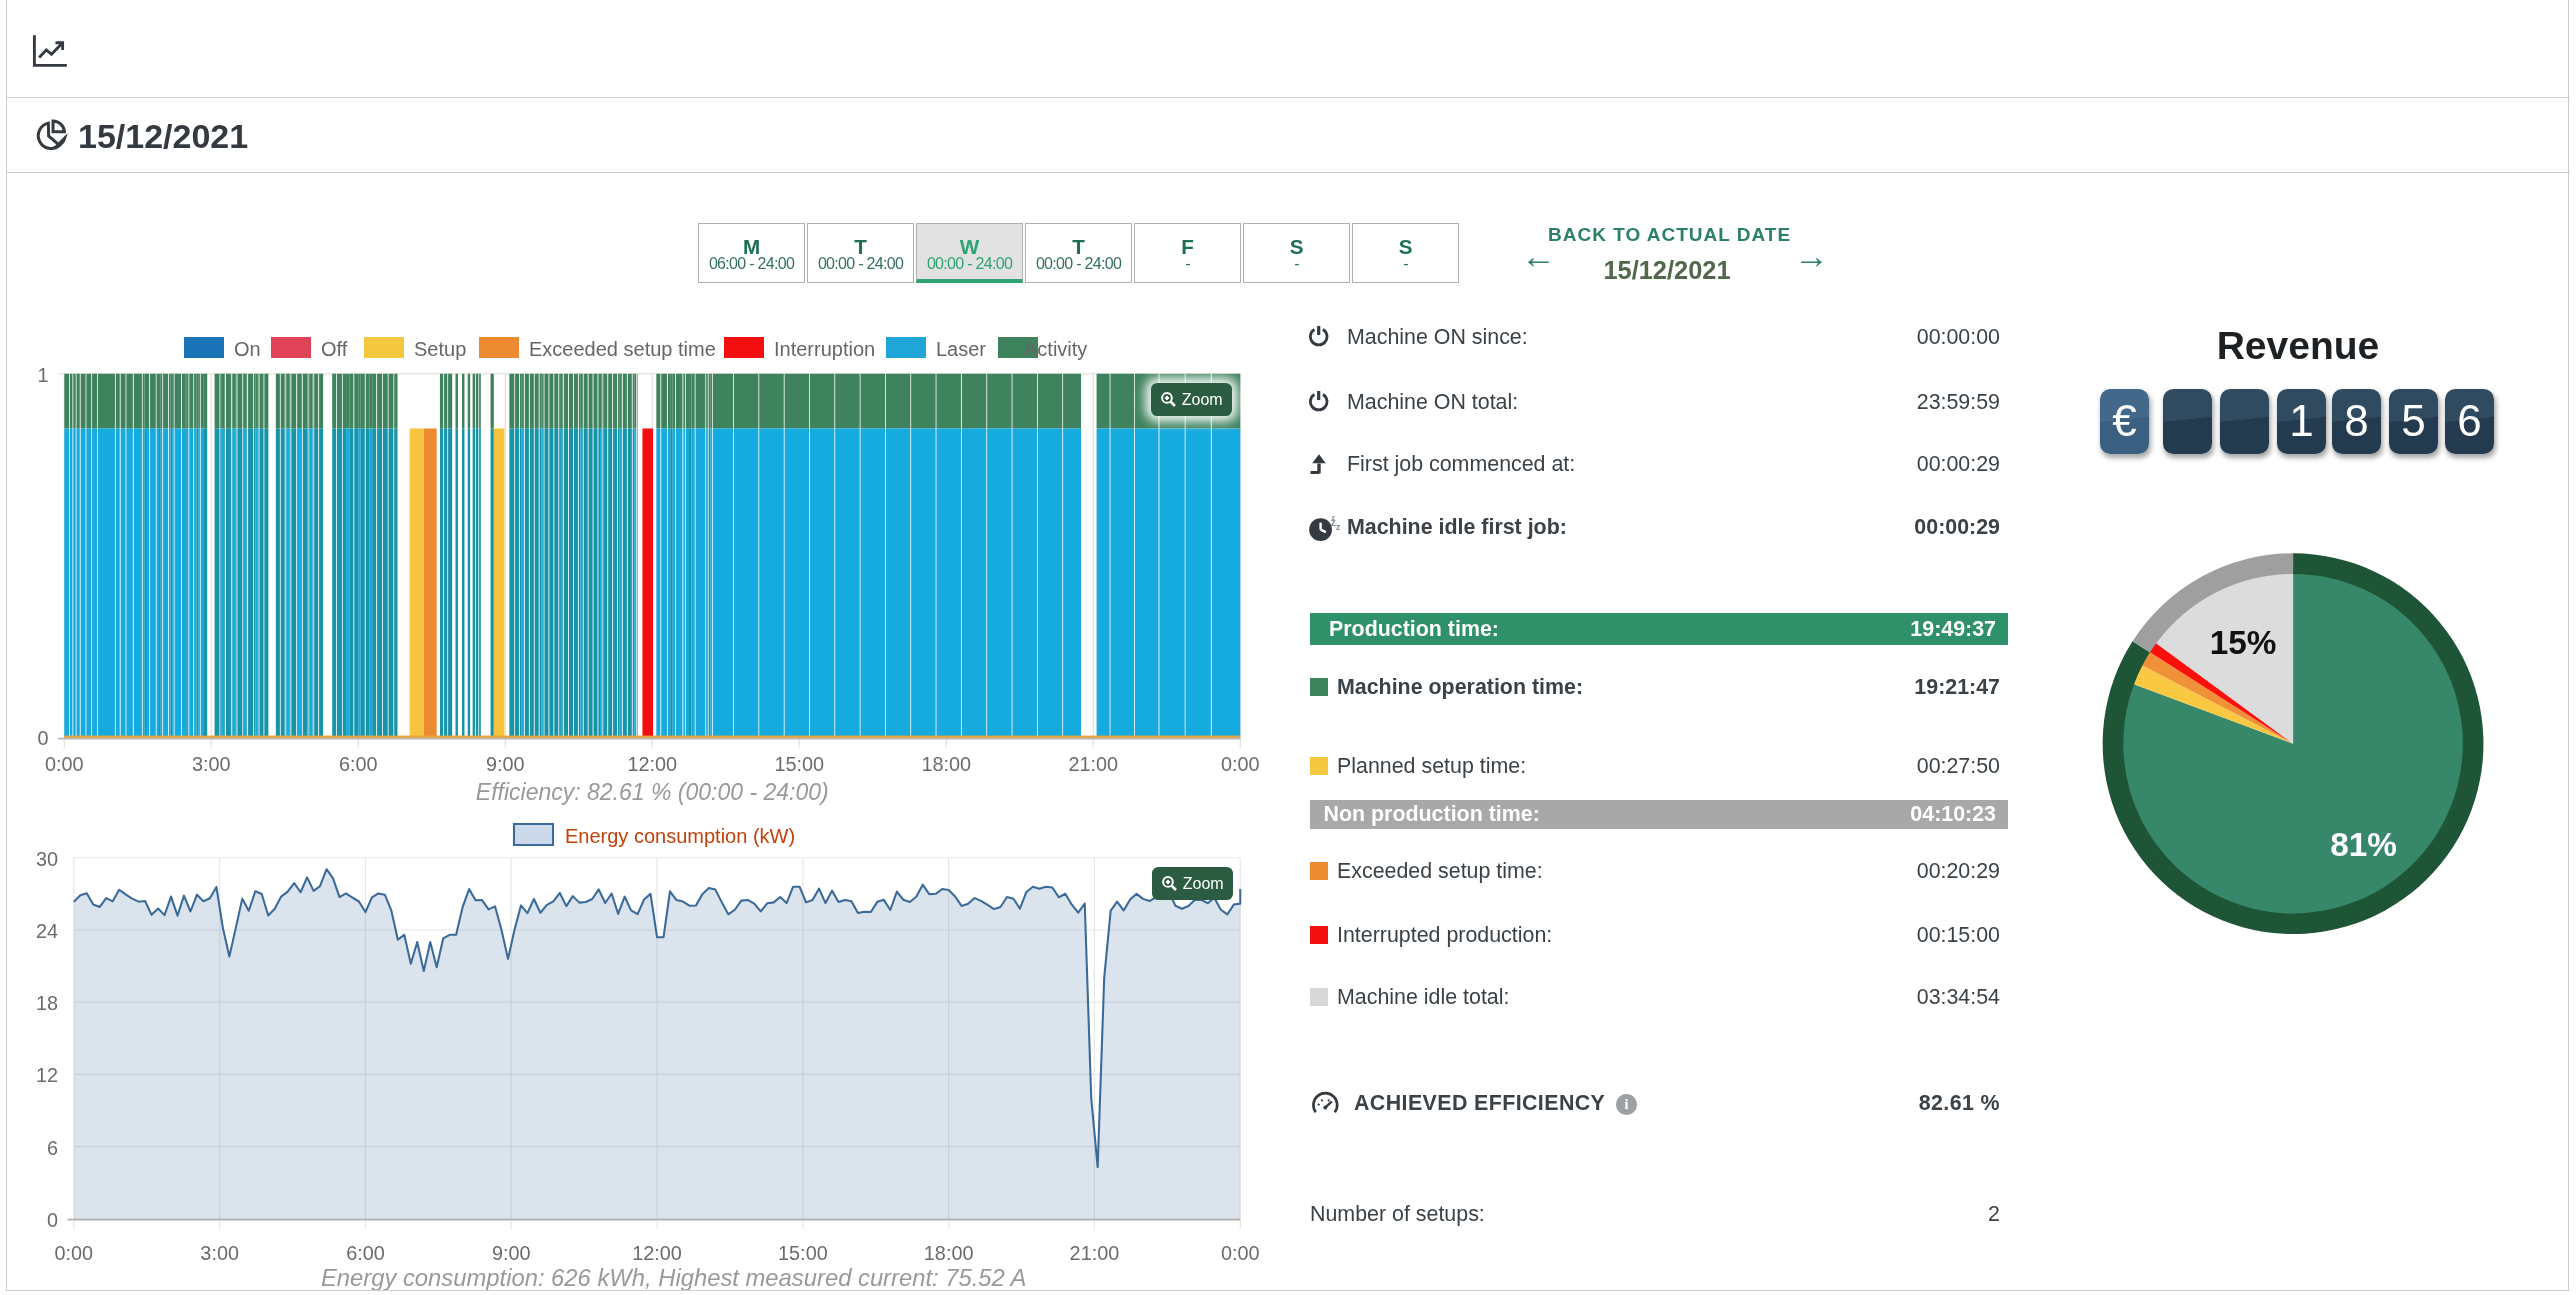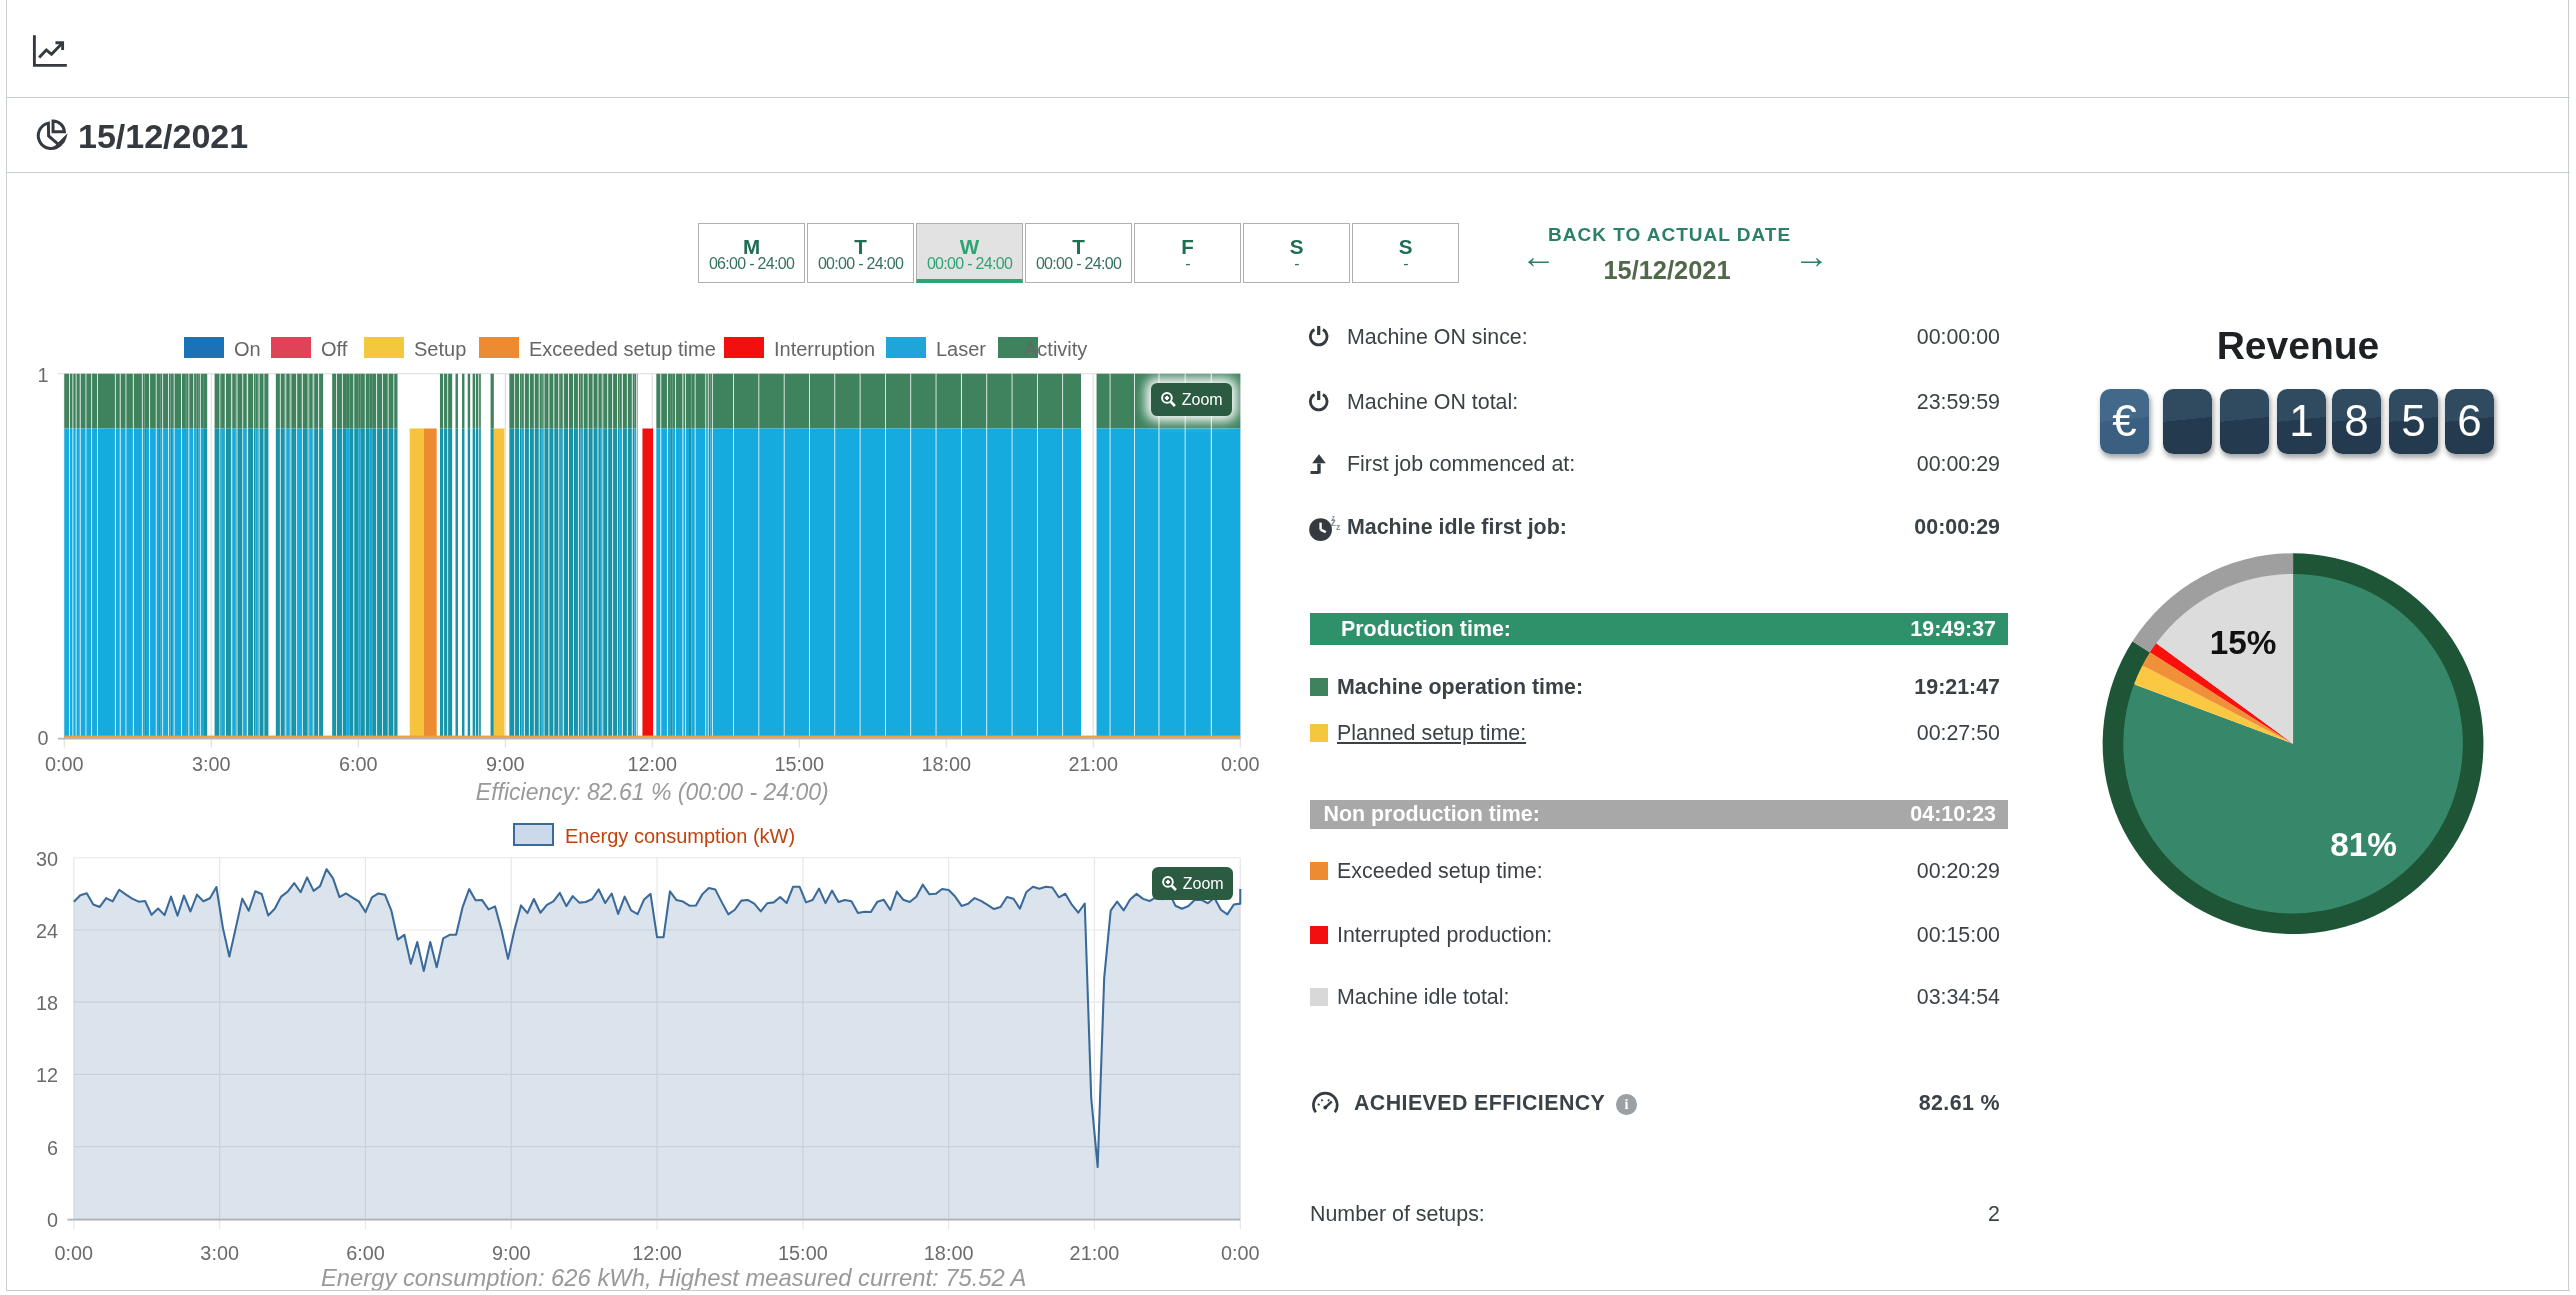--- a/index.html
+++ b/index.html
@@ -545,23 +545,23 @@
   <div class="srow" style="left:1347px; top:452px; width:661px; ">First job commenced at:<span class="val" style="">00:00:29</span></div>
   <div class="abs" style="left:1308px; top:514px;"><svg width="35" height="28" viewBox="0 0 32 25">
  <circle cx="11.5" cy="14" r="10.4" fill="#343a40"></circle>
  <line x1="11.5" y1="14" x2="11.5" y2="7.6" stroke="#fff" stroke-width="2.2"></line>
  <line x1="11.5" y1="14" x2="16.3" y2="16.3" stroke="#fff" stroke-width="2.2"></line>
  <text x="20.5" y="10.5" font-size="10" fill="#8d9297" font-weight="bold" font-family="Liberation Sans">z</text>
  <text x="25.5" y="14" font-size="8" fill="#8d9297" font-weight="bold" font-family="Liberation Sans">z</text>
  <text x="21.5" y="4.8" font-size="6.5" fill="#8d9297" font-weight="bold" font-family="Liberation Sans">z</text>
       </svg></div>
   <div class="srow" style="left:1347px; top:515px; width:661px; font-weight:bold;">Machine idle first job:<span class="val" style="font-weight:bold;">00:00:29</span></div>
-  <div class="sbar" style="top:613px; height:32px; background:#2f9169; line-height:32px; padding-left:31px;">Production time:<span style="position:absolute; right:12px;">19:49:37</span></div>
+  <div class="sbar" style="top:613px; height:32px; background:#2f9169; line-height:32px; padding-left:19px;">Production time:<span style="position:absolute; right:12px;">19:49:37</span></div>
   <div class="srow" style="top:675px; font-weight:bold;"><span class="sq" style="background:#3f835e"></span>Machine operation time:<span class="val" style="font-weight:bold;">19:21:47</span></div>
-  <div class="srow" style="top:721px;text-decoration:underline; "><span class="sq" style="background:#f3c73e"></span>Planned setup time:<span class="val" style="">00:27:50</span></div>
+  <div class="srow" style="top:754px; "><span class="sq" style="background:#f3c73e"></span>Planned setup time:<span class="val" style="">00:27:50</span></div>
   <div class="sbar" style="top:800px; height:29px; background:#a8a8a8; line-height:29px; padding-left:13.5px;">Non production time:<span style="position:absolute; right:12px;">04:10:23</span></div>
   <div class="srow" style="top:859px; "><span class="sq" style="background:#ec8b31"></span>Exceeded setup time:<span class="val" style="">00:20:29</span></div>
   <div class="srow" style="top:923px; "><span class="sq" style="background:#f30f0f"></span>Interrupted production:<span class="val" style="">00:15:00</span></div>
   <div class="srow" style="top:985px; "><span class="sq" style="background:#d8d8d8"></span>Machine idle total:<span class="val" style="">03:34:54</span></div>
   <div class="abs" style="left:1311px; top:1090px;"><svg width="28.6" height="26" viewBox="0 0 26 24" fill="none" stroke="#343a40" stroke-width="2.4">
  <path d="M4.2 20.5 A 11 11 0 1 1 21.8 20.5"></path>
  <line x1="13" y1="16.2" x2="19" y2="10.5" stroke-width="2.2"></line>
  <circle cx="13" cy="16.2" r="1.8" fill="#343a40" stroke="none"></circle>
  <line x1="6" y1="13" x2="7.8" y2="13.8" stroke-width="1.6"></line>
  <line x1="9.5" y1="8.7" x2="10.4" y2="10.4" stroke-width="1.6"></line>

